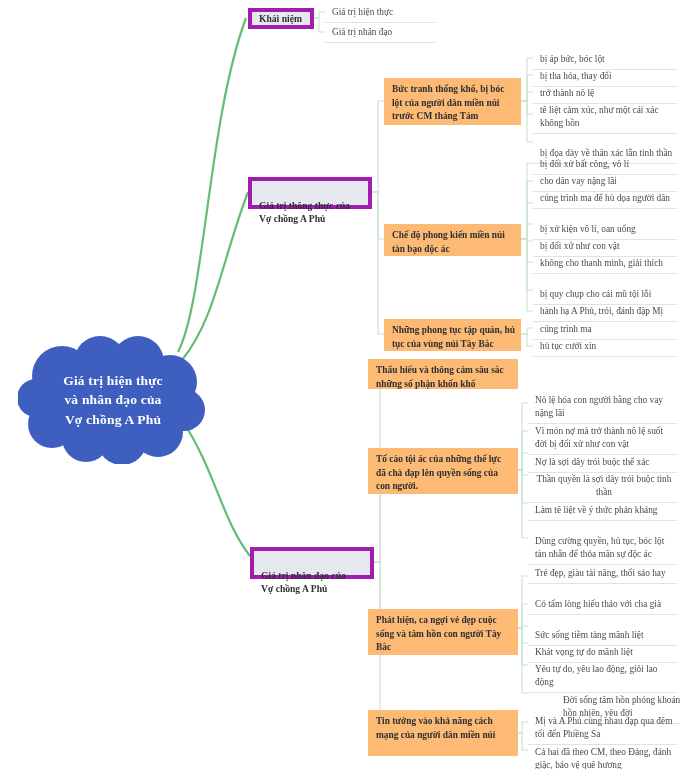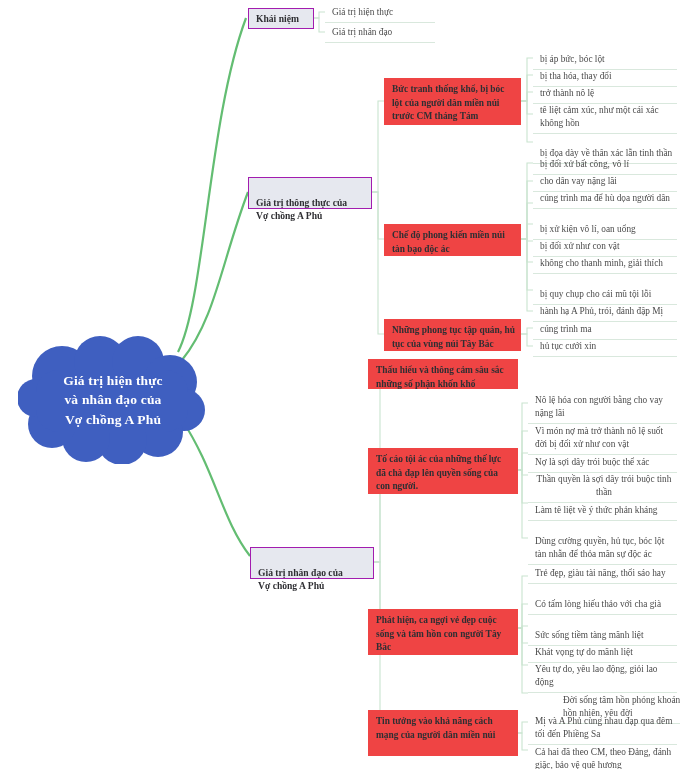--- a/index.html
+++ b/index.html
@@ -11,26 +11,26 @@
   
   #root-node{position:absolute;left:18px;top:336px;width:190px;height:128px;}
   #root-node .cloudwrap{position:absolute;inset:0;}
   #root-node .lbl{position:absolute;left:0;top:0;width:190px;height:128px;
       display:flex;flex-direction:column;align-items:center;justify-content:center;
       color:#ffffff;font-weight:bold;font-size:13.5px;line-height:1.45;
       text-align:center;z-index:3;letter-spacing:.2px;}
   #root-node .lbl span{display:block;white-space:nowrap;}
 
   
-  .l2{position:absolute;background:#e6e8ef;border:1px solid #a21caf;
+  .l2{position:absolute;background:#e6e8ef;border:4px solid #a21caf;
       font-weight:bold;font-size:9.6px;line-height:1.42;color:#2f2f33;
       padding:4px 6px 4px 7px;box-sizing:border-box;z-index:4;}
 
   
-  .l3{position:absolute;background:#ef4444;font-weight:bold;
+  .l3{position:absolute;background:#fdba74;font-weight:bold;
       font-size:9.4px;line-height:1.45;color:#2f2f33;
       padding:5px 6px 14px 8px;box-sizing:border-box;z-index:4;}
 
   
   .leaf{position:absolute;font-size:9.3px;line-height:1.42;color:#4a4a4a;
       padding:3px 4px 3px 7px;box-sizing:border-box;
       border-bottom:1px solid #d9e8dd;z-index:4;}
   .leaf.nb{border-bottom:none;}
 </style>
 </head>

